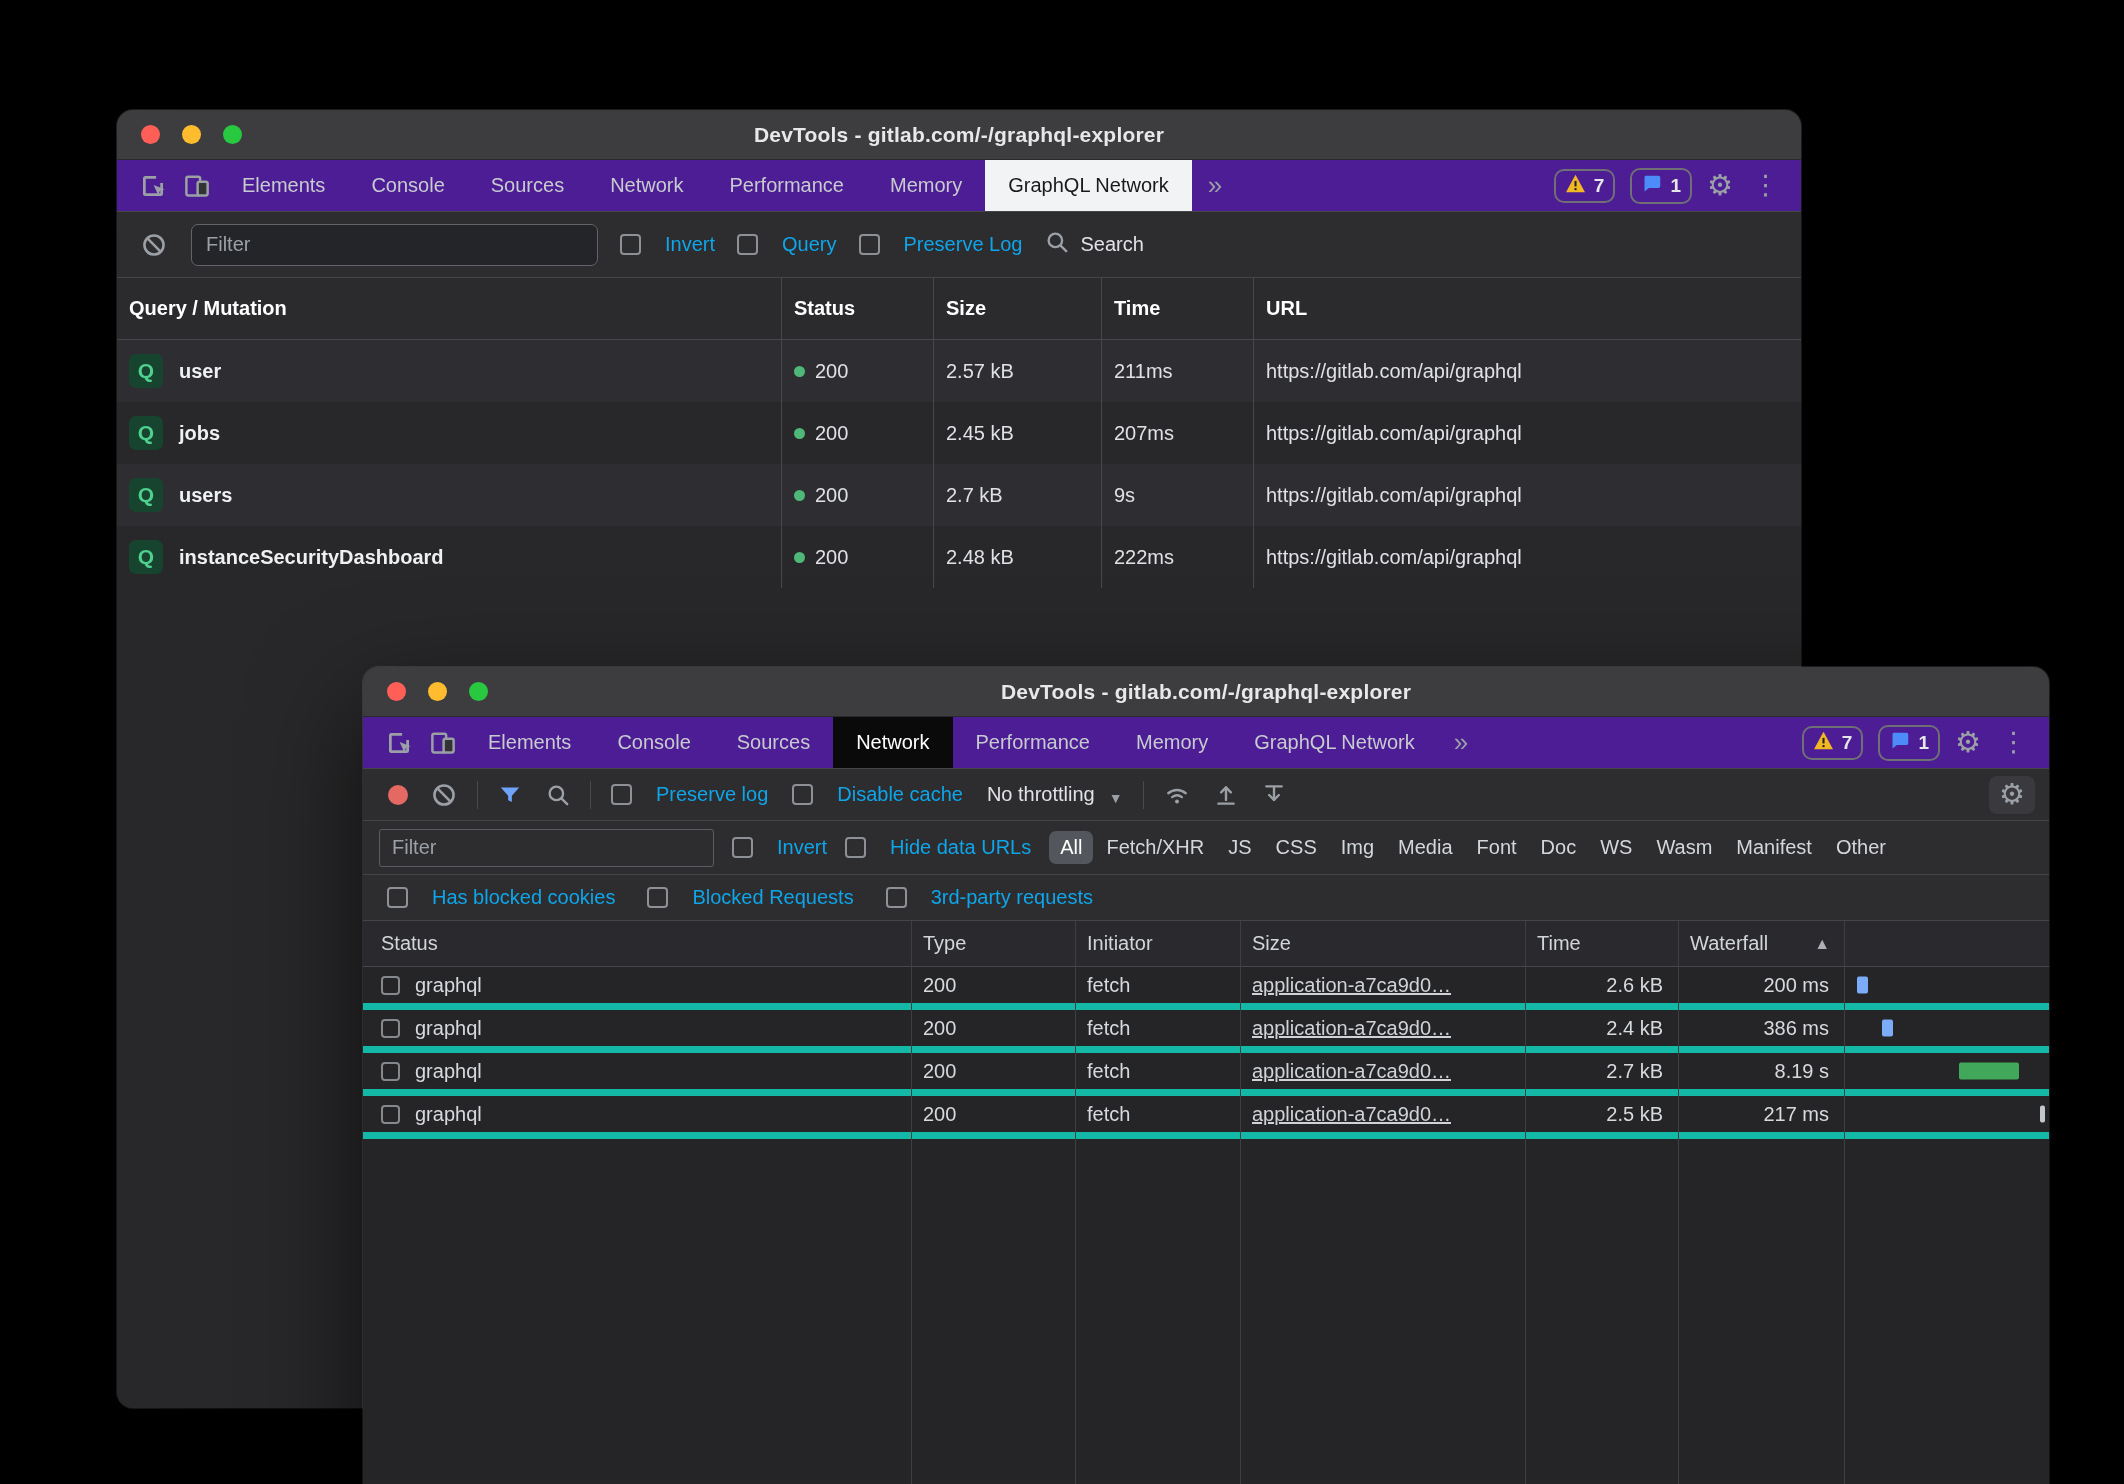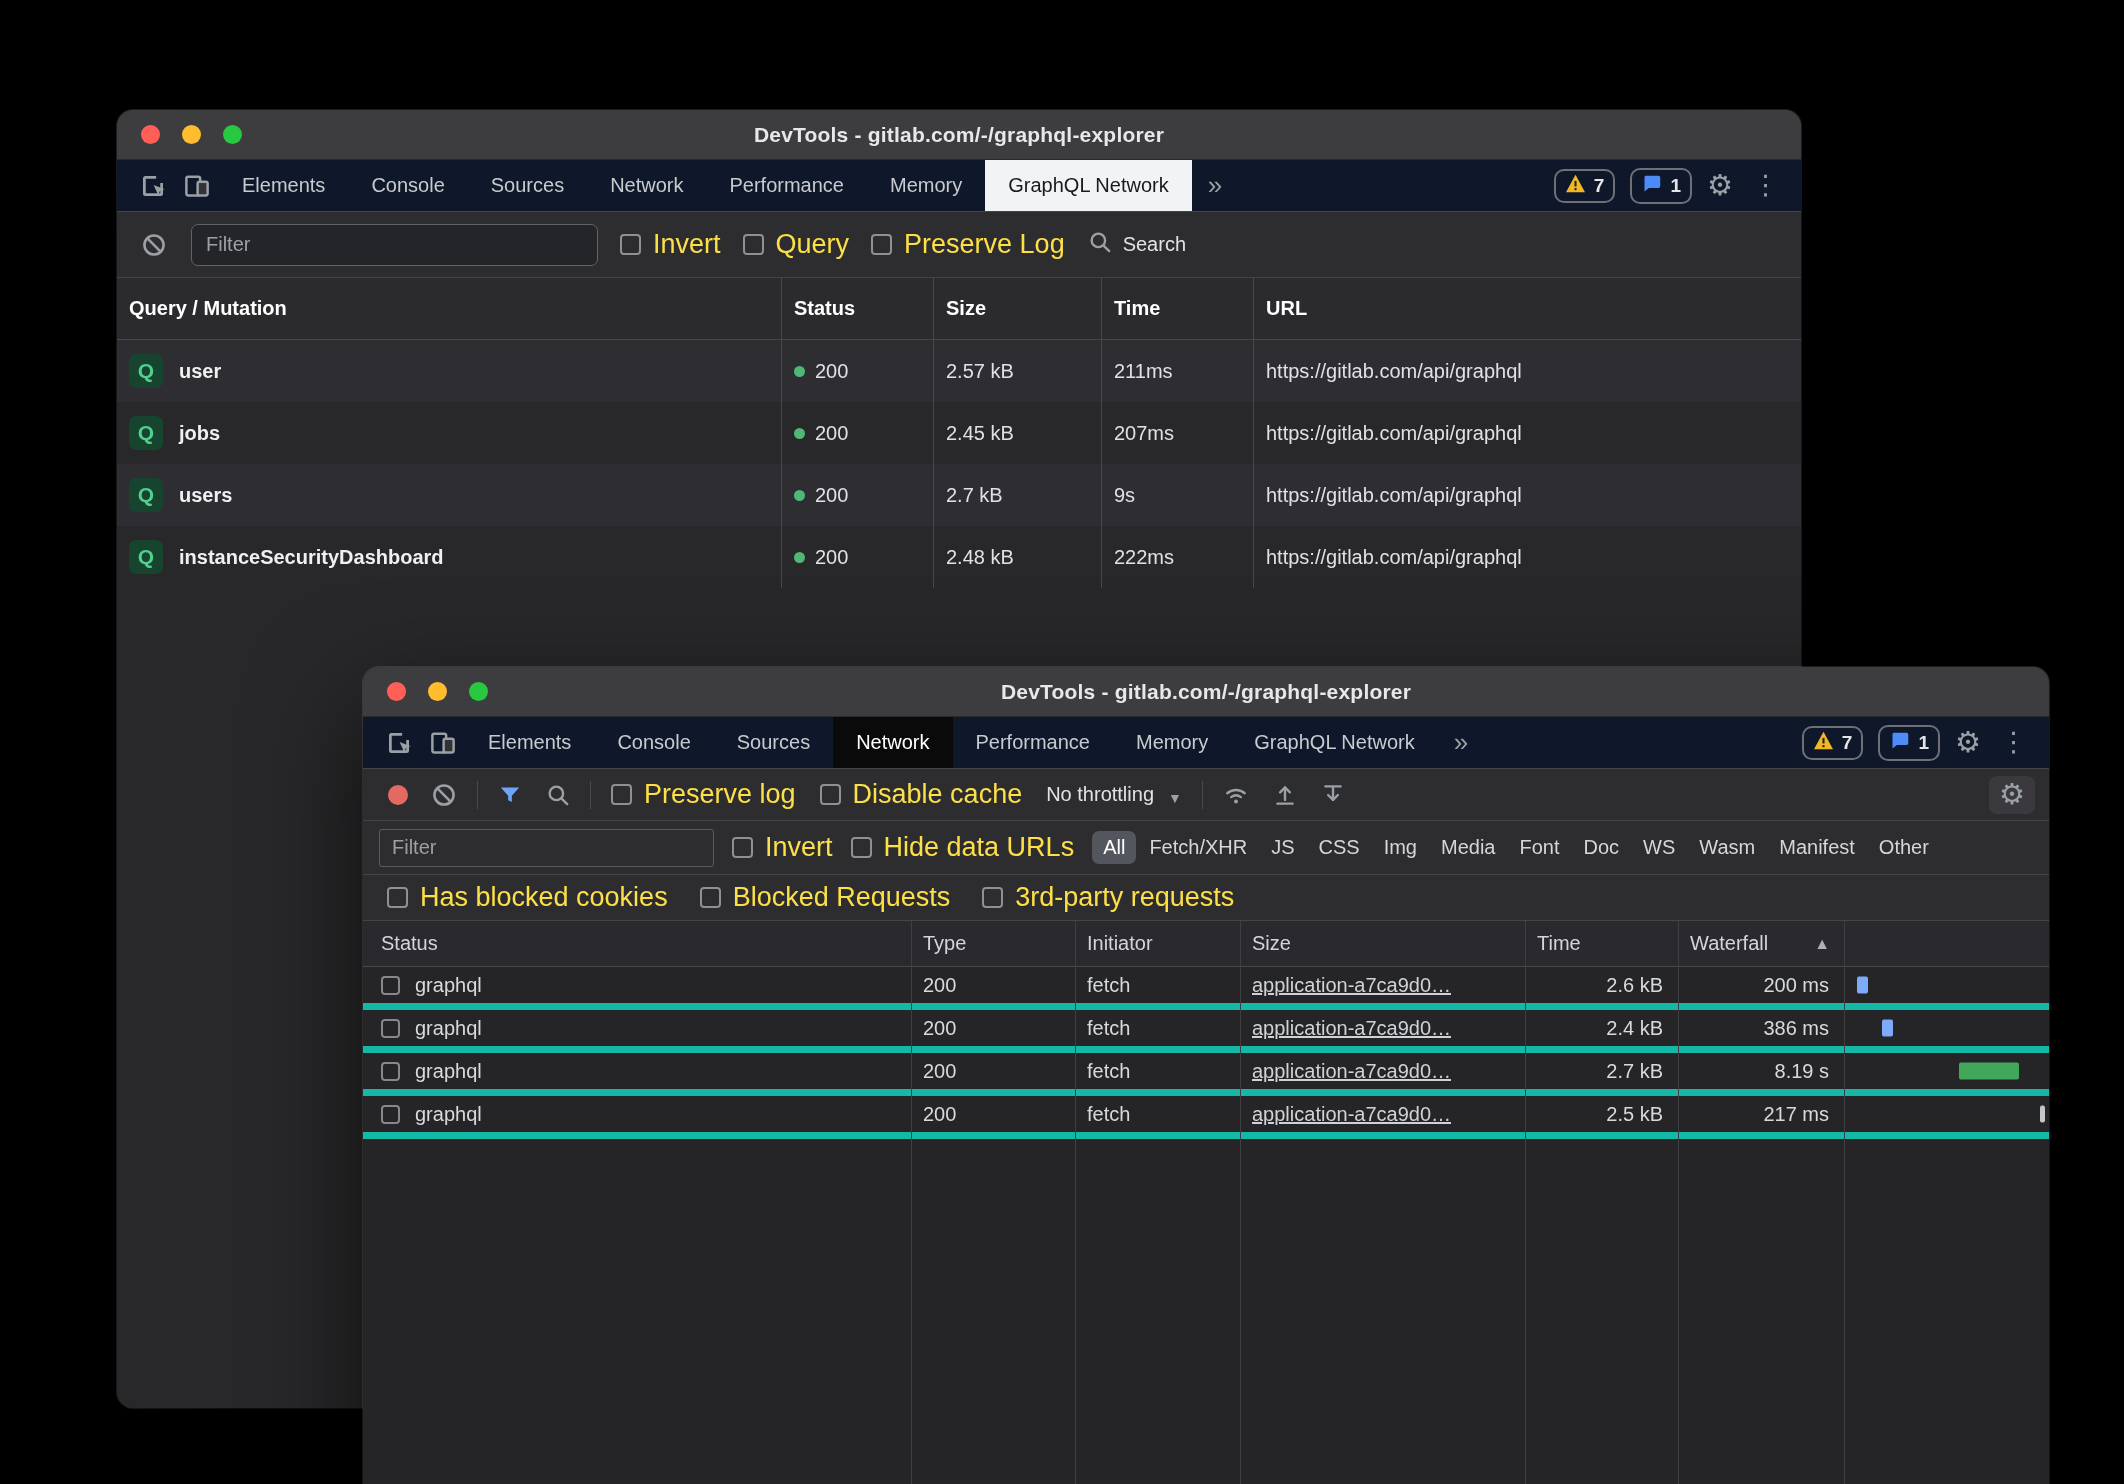--- a/index.html
+++ b/index.html
@@ -10,36 +10,36 @@
     display:flex;flex-direction:column}
   #win1{left:117px;top:110px;width:1684px;height:1298px;z-index:1}
   #win2{left:363px;top:667px;width:1686px;height:1120px;z-index:2}
 
   .titlebar{height:50px;background:#3d3d40;border-bottom:1px solid #2a2a2c;display:flex;align-items:center;justify-content:center;position:relative;flex:0 0 auto}
   .traffic{position:absolute;left:24px;top:0;height:100%;display:flex;align-items:center;gap:22px}
   .light{width:19px;height:19px;border-radius:50%;display:inline-block}
   .light.red{background:#ff5f57}.light.yellow{background:#febc2e}.light.green{background:#28c840}
   .title{font-size:21px;font-weight:700;color:#e8e8ea;letter-spacing:.2px}
 
-  .tabbar{height:52px;background:#0f172a;border-bottom:1px solid #454548;display:flex;align-items:stretch;flex:0 0 auto;padding-left:14px}
+  .tabbar{height:52px;background:#4c1d95;border-bottom:1px solid #454548;display:flex;align-items:stretch;flex:0 0 auto;padding-left:14px}
   .iconbtn{display:flex;align-items:center;justify-content:center;width:44px;flex:0 0 auto}
   .tab{display:flex;align-items:center;padding:0 23px;font-size:20px;color:#c7cbcf;white-space:nowrap}
   .tab.selected-light{background:#f1f3f4;color:#191a1b}
   .tab.selected-dark{background:#0a0a0b;color:#fff}
   .tab.more{color:#9aa0a6;font-size:26px;padding:0 16px}
   .tab-right{margin-left:auto;display:flex;align-items:center;gap:15px;padding-right:18px}
   .badge{display:flex;align-items:center;gap:8px;border:2px solid #6f7075;border-radius:10px;padding:3px 9px;color:#e6e6e8;font-size:19px;font-weight:700}
   .glyph{color:#9aa0a6;line-height:1}
   .gear{font-size:29px}
   .kebab{font-size:27px;padding:0 4px}
 
   .filterbar{height:66px;background:#2d2d30;border-bottom:1px solid #454548;display:flex;align-items:center;gap:22px;padding:0 22px;flex:0 0 auto}
   .filter-input{width:407px;height:42px;border:1px solid #63646a;border-radius:7px;background:#242528;color:#e8eaed;font-size:20px;padding:0 14px;font-family:inherit;outline:none}
   .filter-input::placeholder{color:#9aa0a6}
-  .cbgroup{display:flex;align-items:center;gap:12px;font-size:27px;color:#fde047;white-space:nowrap}
+  .cbgroup{display:flex;align-items:center;gap:24px;font-size:20px;color:#0ea5e9;white-space:nowrap}
   .cb{width:21px;height:21px;border:2px solid #8d9095;border-radius:4px;background:transparent;flex:0 0 auto;display:inline-block}
   .searchgroup{display:flex;align-items:center;gap:10px;color:#e0e2e6;font-size:20px}
 
   
   .qtable{flex:1;display:flex;flex-direction:column;background:#28282a}
   .qrow{display:grid;grid-template-columns:664px 152px 168px 152px 1fr;height:62px;flex:0 0 auto}
   .qrow > div{display:flex;align-items:center;padding:0 12px;border-left:1px solid #47484c;font-size:20px;color:#dfe1e5;overflow:hidden;white-space:nowrap}
   .qrow > div:first-child{border-left:none}
   .qhead{background:#2b2b2e;border-bottom:1px solid #47484c}
   .qhead > div{font-weight:700;color:#fff}

